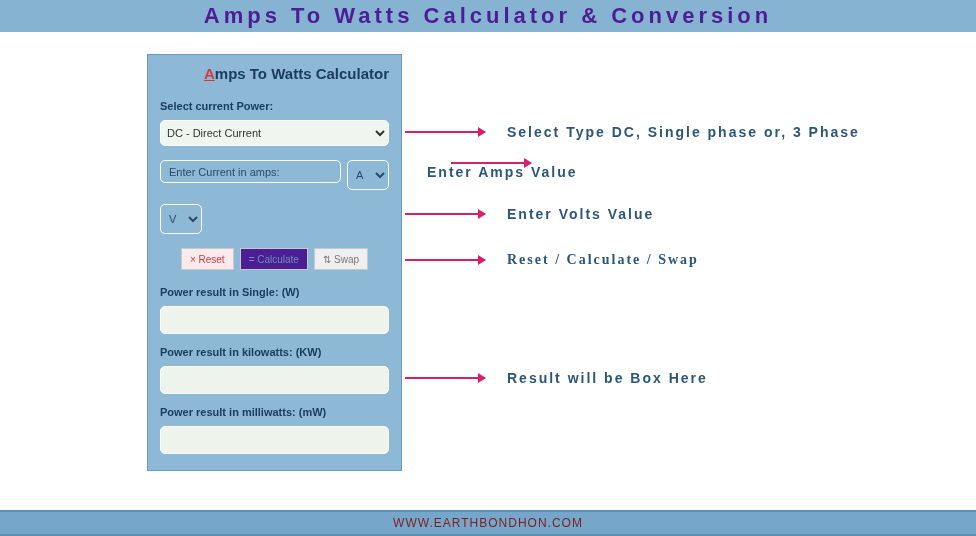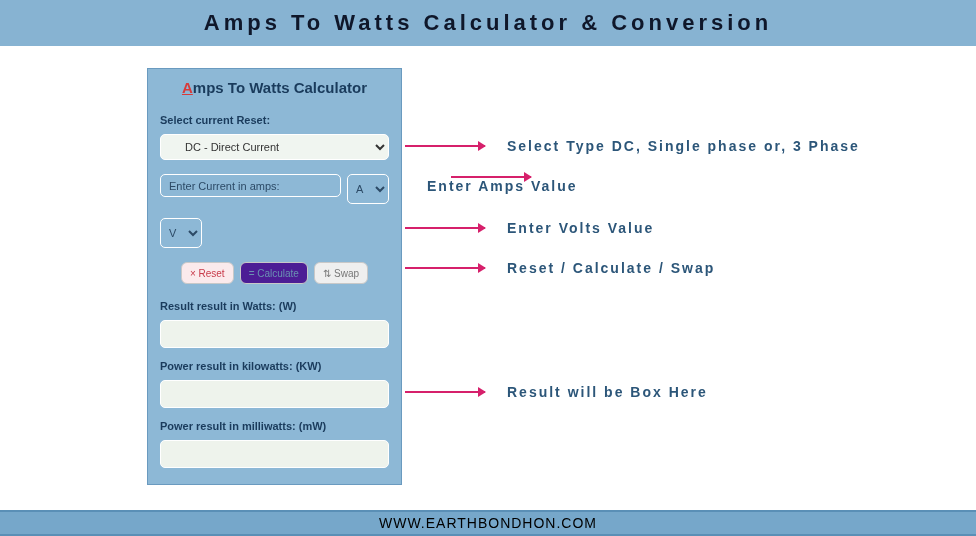--- a/index.html
+++ b/index.html
@@ -6,43 +6,43 @@
   body {
     font-family: Arial, Helvetica, sans-serif;
     background: #ffffff;
     width: 976px;
     height: 536px;
     position: relative;
     overflow: hidden;
   }
   .top-banner {
     background: #87b3d2;
-    height: 46px;
+    height: 32px;
     display: flex;
     align-items: center;
     justify-content: center;
-    color: #0f172a;
+    color: #4c1d95;
     font-size: 22px;
     font-weight: bold;
     letter-spacing: 4px;
   }
   .content {
     position: relative;
     padding: 22px 0 0 147px;
     height: 462px;
   }
   .calc-panel {
     width: 255px;
     background: #8db8d6;
     border: 1px solid #6a9abf;
     padding: 10px 12px 12px 12px;
     position: relative;
   }
   .calc-title {
-    text-align: center;
+    text-align: right;
     font-size: 15px;
     font-weight: bold;
     color: #1a3b5c;
     margin-bottom: 18px;
   }
   .calc-title .first-letter {
     color: #d83a3a;
     text-decoration: underline;
     text-decoration-color: #d83a3a;
   }
@@ -54,21 +54,21 @@
     margin-top: 6px;
   }
   .select-full {
     width: 100%;
     height: 26px;
     border-radius: 5px;
     border: 1.5px solid #ffffff;
     background: #f0f5f0;
     font-size: 11px;
     color: #333;
-    padding: 0 20px;
+    padding: 0 2px;
     margin-bottom: 14px;
   }
   .row {
     display: flex;
     gap: 6px;
     margin-bottom: 14px;
   }
   .input-main {
     flex: 1;
     height: 23px;
@@ -91,21 +91,21 @@
     padding: 0 4px;
   }
   .button-row {
     display: flex;
     gap: 6px;
     justify-content: center;
     margin: 6px 0 16px 0;
   }
   .btn {
     height: 22px;
-    border-radius: 6px;
+    border-radius: 0;
     border: 1px solid #c8c8c8;
     font-size: 10px;
     padding: 0 8px;
     cursor: pointer;
     display: flex;
     align-items: center;
     gap: 3px;
   }
   .btn-reset { background: #fbeaec; color: #c83a4a; }
   .btn-calc  { background: #4c1d95; color: #6a92b3; }
@@ -151,41 +151,41 @@
     bottom: 0;
     left: 0;
     width: 100%;
     height: 26px;
     background: #76a7ca;
     border-top: 2px solid #5a8fb6;
     border-bottom: 2px solid #5a8fb6;
     display: flex;
     align-items: center;
     justify-content: center;
-    color: #000000;
-    font-size: 14px;
+    color: #7f1d1d;
+    font-size: 12px;
     letter-spacing: 1px;
   }
 </style>
 </head>
 <body>
 
 <div class="top-banner">
   <span>Amps To Watts Calculator &amp; Conversion</span>
 </div>
 
 <div class="content">
 
   <div class="calc-panel">
 
     <div class="calc-title">
       <span class="first-letter">A</span><span>mps To Watts Calculator</span>
     </div>
 
-    <div class="label">Select current Reset:</div>
+    <div class="label">Select current Power:</div>
     <select class="select-full">
       <option>DC - Direct Current</option>
     </select>
 
     <div class="row">
       <input class="input-main" placeholder="Enter Current in amps:" style="">
       <select class="unit-select">
         <option>A</option>
       </select>
     </div>
@@ -195,21 +195,21 @@
         <option>V</option>
       </select>
     </div>
 
     <div class="button-row">
       <button class="btn btn-reset">× Reset</button>
       <button class="btn btn-calc">= Calculate</button>
       <button class="btn btn-swap">⇅ Swap</button>
     </div>
 
-    <div class="label">Result result in Watts: (W)</div>
+    <div class="label">Power result in Single: (W)</div>
     <div class="result-box"></div>
 
     <div class="label">Power result in kilowatts: (KW)</div>
     <div class="result-box"></div>
 
     <div class="label">Power result in milliwatts: (mW)</div>
     <div class="result-box" style="margin-bottom:4px;"></div>
 
   </div>
 
@@ -221,21 +221,21 @@
   <div class="annotation" style="left:405px; top:130px;flex-direction:column;">
     <div class="arrow-line" style="width:80px;"></div>
     <span class="anno-text">Enter Amps Value</span>
   </div>
 
   <div class="annotation" style="left:405px; top:174px;text-align:center;">
     <div class="arrow-line" style="width:80px;"></div>
     <span class="anno-text">Enter Volts Value</span>
   </div>
 
-  <div class="annotation" style="left:405px; top:214px;">
+  <div class="annotation" style="left:405px; top:220px;font-family:Liberation Serif, serif;">
     <div class="arrow-line" style="width:80px;"></div>
     <span class="anno-text">Reset / Calculate / Swap</span>
   </div>
 
   <div class="annotation" style="left:405px; top:338px;">
     <div class="arrow-line" style="width:80px;"></div>
     <span class="anno-text">Result will be Box Here</span>
   </div>
 
 </div>

